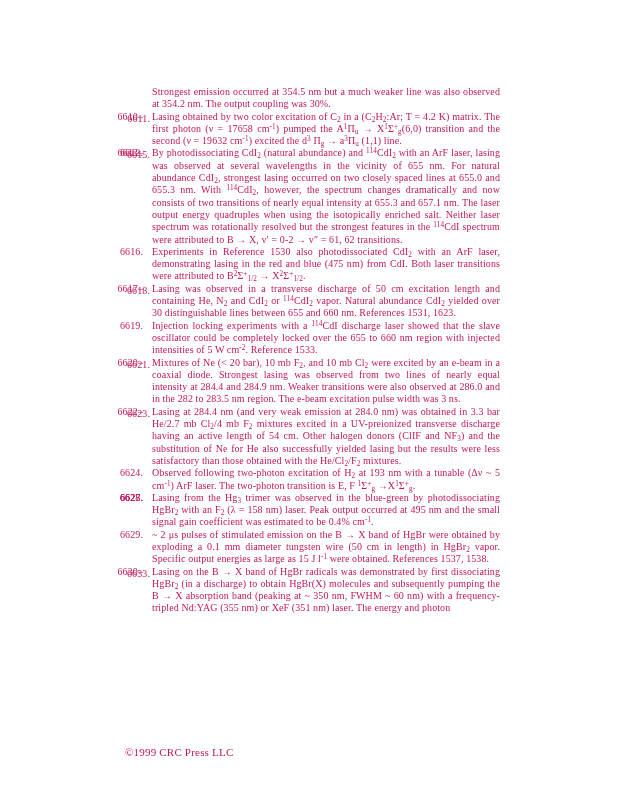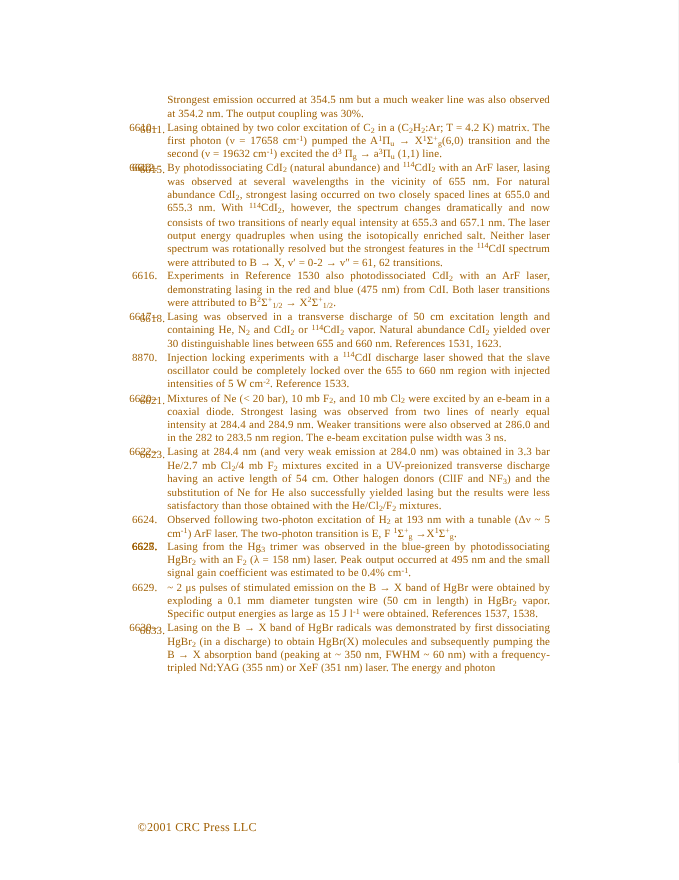--- a/index.html
+++ b/index.html
@@ -7,21 +7,21 @@
     padding: 0;
     background: #e8e8e8;
   }
   .page {
     position: relative;
     width: 617px;
     height: 800px;
     background: #ffffff;
     overflow: hidden;
     font-family: "Liberation Serif", "DejaVu Serif", serif;
-    color: #a16207;
+    color: #be185d;
   }
   .content {
     position: absolute;
     left: 110px;
     top: 86px;
     width: 390px;
     font-size: 10px;
     line-height: 12.3px;
   }
   .entry {
@@ -86,21 +86,21 @@
     <div class="entry-text">Experiments in Reference 1530 also photodissociated CdI<sub>2</sub> with an ArF laser, demonstrating lasing in the red and blue (475 nm) from CdI. Both laser transitions were attributed to B<sup>2</sup>Σ<sup>+</sup><sub>1/2</sub> → X<sup>2</sup>Σ<sup>+</sup><sub>1/2</sub>.</div>
   </div>
 
   <div class="entry">
     <span class="num num1">6617–</span>
     <span class="num num2">6618.</span>
     <div class="entry-text">Lasing was observed in a transverse discharge of 50 cm excitation length and containing He, N<sub>2</sub> and CdI<sub>2</sub> or <sup>114</sup>CdI<sub>2</sub> vapor. Natural abundance CdI<sub>2</sub> yielded over 30 distinguishable lines between 655 and 660 nm. References 1531, 1623.</div>
   </div>
 
   <div class="entry">
-    <span class="num num1">8870.</span>
+    <span class="num num1">6619.</span>
 
     <div class="entry-text">Injection locking experiments with a <sup>114</sup>CdI discharge laser showed that the slave oscillator could be completely locked over the 655 to 660 nm region with injected intensities of 5 W cm<sup>-2</sup>. Reference 1533.</div>
   </div>
 
   <div class="entry">
     <span class="num num1">6620–</span>
     <span class="num num2">6621.</span>
     <div class="entry-text">Mixtures of Ne (&lt; 20 bar), 10 mb F<sub>2</sub>, and 10 mb Cl<sub>2</sub> were excited by an e-beam in a coaxial diode. Strongest lasing was observed from two lines of nearly equal intensity at 284.4 and 284.9 nm. Weaker transitions were also observed at 286.0 and in the 282 to 283.5 nm region. The e-beam excitation pulse width was 3 ns.</div>
   </div>
 
@@ -138,14 +138,14 @@
 
     <div class="entry-text">~ 2 μs pulses of stimulated emission on the B → X band of HgBr were obtained by exploding a 0.1 mm diameter tungsten wire (50 cm in length) in HgBr<sub>2</sub> vapor. Specific output energies as large as 15 J l<sup>-1</sup> were obtained. References 1537, 1538.</div>
   </div>
 
   <div class="entry">
     <span class="num num1">6630–</span>
     <span class="num num2">6633.</span>
     <div class="entry-text">Lasing on the B → X band of HgBr radicals was demonstrated by first dissociating HgBr<sub>2</sub> (in a discharge) to obtain HgBr(X) molecules and subsequently pumping the B → X absorption band (peaking at ~ 350 nm, FWHM ~ 60 nm) with a frequency-tripled Nd:YAG (355 nm) or XeF (351 nm) laser. The energy and photon</div>
   </div>
 </div>
-  <div class="footer">©2001 CRC Press LLC</div>
+  <div class="footer">©1999 CRC Press LLC</div>
 </div>
 
 </body></html>

